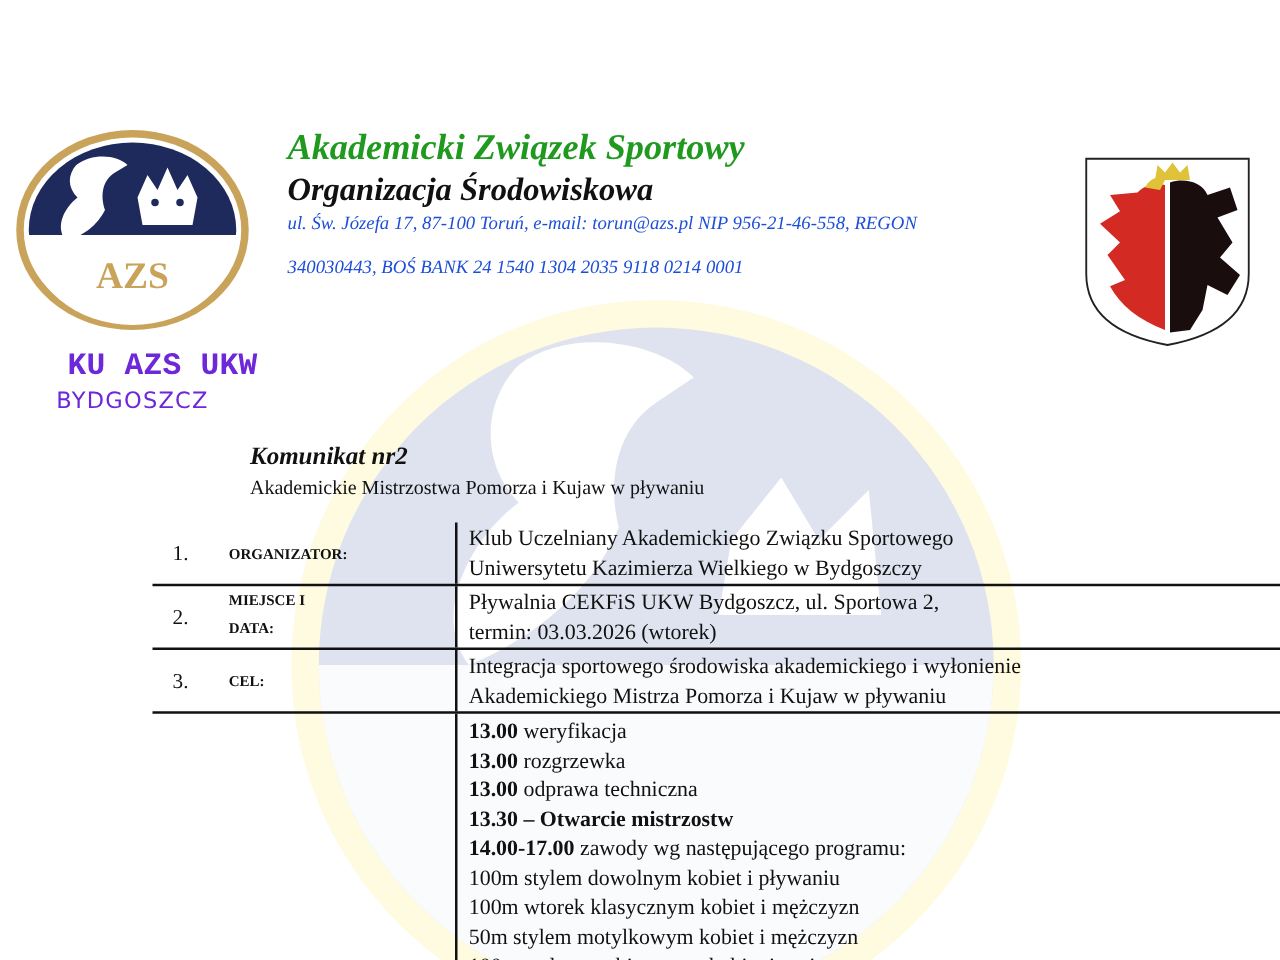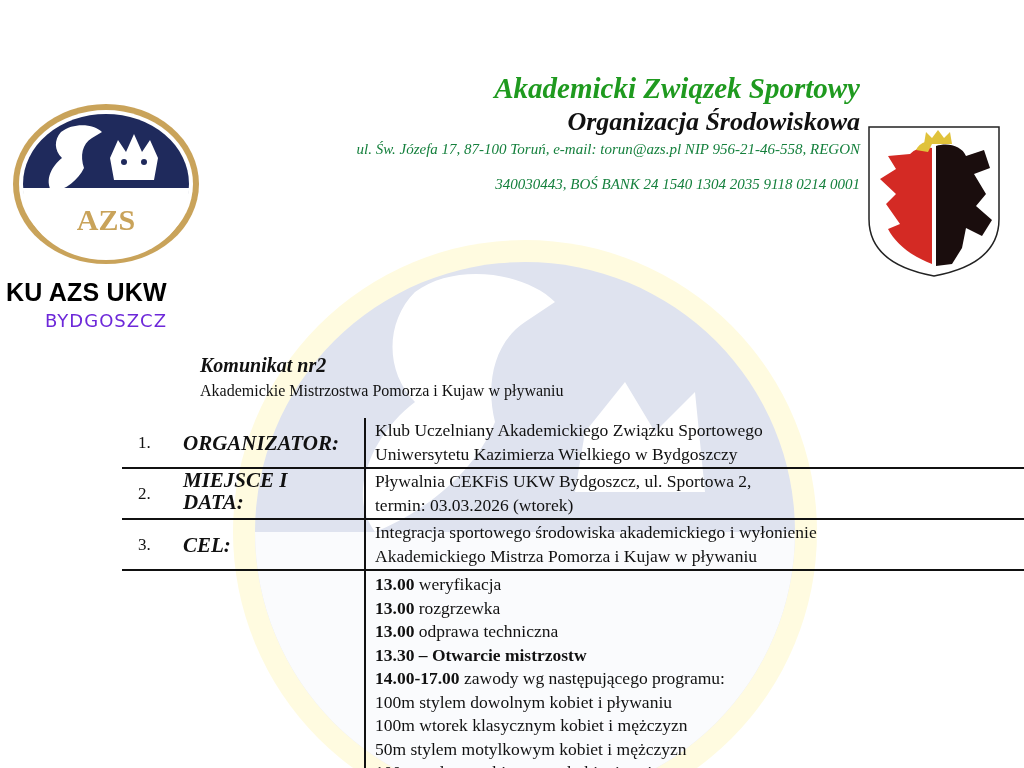--- a/index.html
+++ b/index.html
@@ -11,52 +11,52 @@
   }
   .watermark {
     position: absolute; left: 225px; top: 232px; width: 600px; height: 600px;
     z-index: 0; pointer-events: none;
   }
   .layer { position: absolute; z-index: 1; }
 
   
   .logo-left { left: 6px; top: 100px; width: 200px; height: 235px; }
   .logo-left .club-name {
-    position: absolute; left: 0; top: 178px; width: 200px; text-align: left;
-    font-family: Liberation Sans, sans-serif; font-weight: bold;
-    font-size: 25px; color: #000000; letter-spacing: 0.2px;
+    position: absolute; left: 0; top: 178px; width: 200px; text-align: right;
+    font-family: Liberation Mono, monospace; font-weight: bold;
+    font-size: 25px; color: #6d28d9; letter-spacing: 0.2px;
   }
   .logo-left .club-city {
     position: absolute; left: 0; top: 210px; width: 200px; text-align: center;
     font-family: "DejaVu Sans", "Liberation Sans", sans-serif;
     font-size: 18px; color: #6d28d9; letter-spacing: 1px;
   }
 
   
   .crest { left: 866px; top: 124px; width: 136px; height: 155px; }
 
   
-  .header { left: 230px; top: 70px; width: 630px; text-align: right; }
+  .header { left: 230px; top: 100px; width: 630px; text-align: left; }
   .h-green {
     font-style: italic; font-weight: bold; color: #1f9a1f; font-size: 29px; line-height: 36px;
   }
   .h-black1 { font-style: italic; font-weight: bold; font-size: 26px; line-height: 32px; }
   .h-black2 { font-style: italic; font-weight: bold; font-size: 26px; line-height: 32px; }
-  .h-addr { font-style: italic; font-size: 15px; line-height: 19px; color: #15803d; margin-top: 2px; }
+  .h-addr { font-style: italic; font-size: 15px; line-height: 19px; color: #1d4ed8; margin-top: 2px; }
 
   .title-block { left: 200px; top: 352px; width: 630px; }
   .title1 { font-weight: bold; font-style: italic; font-size: 20px; line-height: 26px; }
   .title2 { font-size: 16px; line-height: 26px; }
 
   
   .table { left: 122px; top: 418px; width: 910px; }
   .row { display: flex; border-bottom: 2px solid #111; position: relative; }
   .row.last { border-bottom: none; }
   .c-num { width: 48px; padding-left: 16px; box-sizing: border-box; font-size: 17px; display: flex; align-items: center; }
-  .c-lab { width: 194px; padding-left: 13px; box-sizing: border-box; font-size: 21px; font-weight: bold; display: flex; align-items: center; line-height: 22px; font-style: italic; }
+  .c-lab { width: 194px; padding-left: 13px; box-sizing: border-box; font-size: 12px; font-weight: bold; display: flex; align-items: center; line-height: 22px; }
   .c-val { flex: 1; border-left: 2px solid #111; padding-left: 9px; font-size: 17.5px; line-height: 23.5px; }
   .row.r1 .c-val { padding-top: 1px; padding-bottom: 1px; }
   .sched-line b { font-weight: bold; }
 </style>
 </head>
 <body>
 
 <svg class="watermark" viewBox="0 0 600 600">
   <ellipse cx="300" cy="300" rx="292" ry="292" fill="#fffbe0"></ellipse>
   <ellipse cx="300" cy="300" rx="270" ry="270" fill="#dfe3ef"></ellipse>

